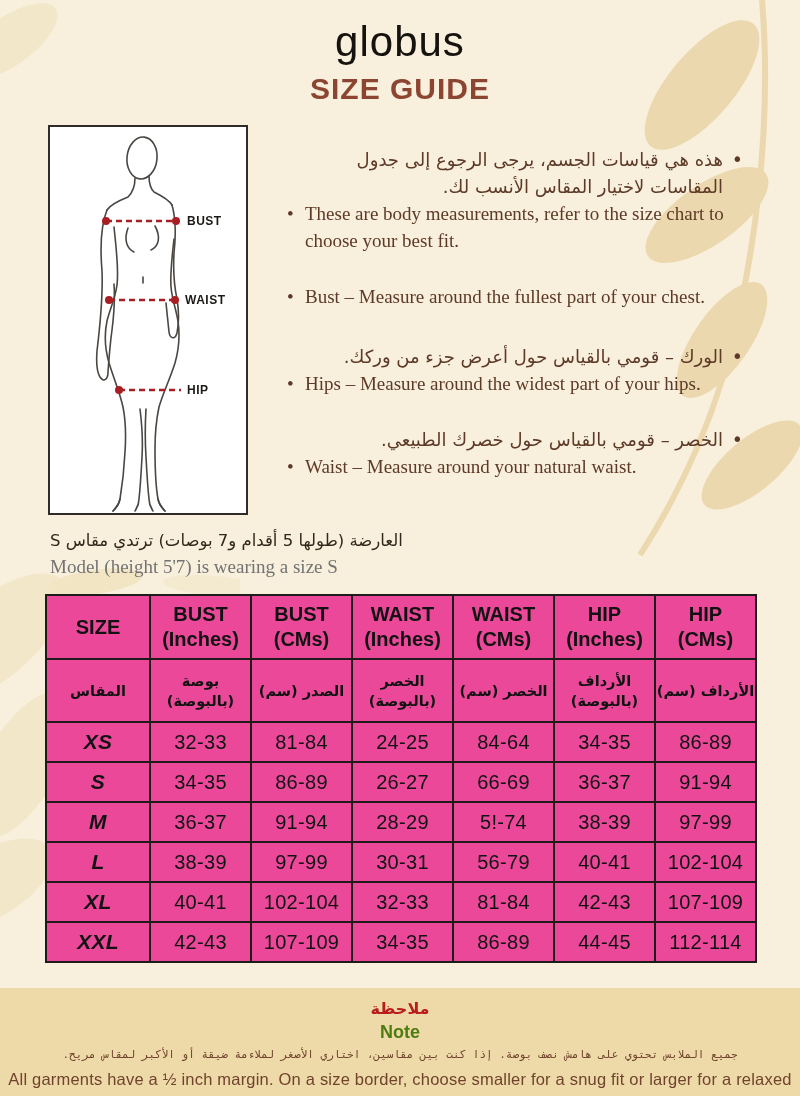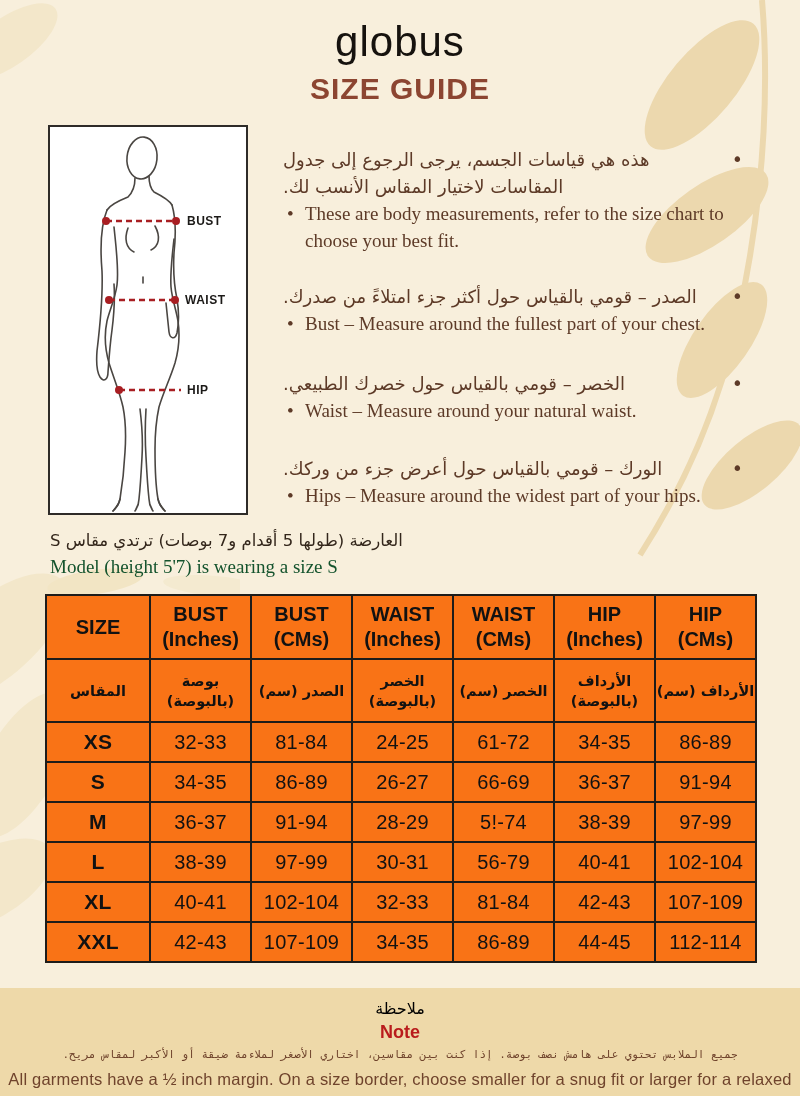--- a/index.html
+++ b/index.html
@@ -15,50 +15,50 @@
          font-size:30px;font-weight:800;letter-spacing:1px;color:#8c4531;}
 
   
   .diagram-box{position:absolute;left:48px;top:125px;width:200px;height:390px;
                background:#ffffff;border:2px solid #2e2b28;box-sizing:border-box;}
 
   
   .bullets{position:absolute;left:283px;top:146px;width:462px;color:#5d3a27;}
   .group{margin-bottom:29px;}
   .b{position:relative;font-size:19px;line-height:27px;}
-  .b-ar{direction:rtl;text-align:left;padding-right:22px;font-family:"DejaVu Sans",sans-serif;font-size:18px;}
+  .b-ar{direction:rtl;text-align:right;padding-right:22px;font-family:"DejaVu Sans",sans-serif;font-size:18px;}
   .b-ar::before{content:"\2022";position:absolute;right:2px;top:0;font-size:19px;color:#5d3a27;}
   .b-en{direction:ltr;text-align:left;padding-left:22px;font-family:"Liberation Serif",serif;}
   .b-en::before{content:"\2022";position:absolute;left:4px;top:0;font-size:19px;color:#5d3a27;}
 
   
   .model-note{position:absolute;left:50px;top:528px;color:#2b2018;}
   .model-ar{direction:rtl;text-align:right;font-family:"DejaVu Sans",sans-serif;font-size:16.5px;line-height:26px;color:#33261b;}
-  .model-en{font-family:"Liberation Serif",serif;font-size:19px;line-height:26px;color:#14532d;}
+  .model-en{font-family:"Liberation Serif",serif;font-size:19px;line-height:26px;color:#737373;}
 
   
   .size-table{position:absolute;left:45px;top:594px;width:710px;border-collapse:collapse;
-              table-layout:fixed;background:#f97316;}
+              table-layout:fixed;background:#ec4899;}
   .size-table th,.size-table td{border:2px solid #1e1c1a;text-align:center;vertical-align:middle;
               padding:0;color:#121212;overflow:hidden;}
   .hdr-en{height:64px;}
   .hdr-en th{font-size:20px;font-weight:700;line-height:25px;}
   .hdr-ar{height:63px;}
   .hdr-ar th{direction:rtl;font-family:"DejaVu Sans",sans-serif;font-size:14.5px;font-weight:700;line-height:20px;}
   .data-row{height:40px;}
   .data-row td{font-size:20px;font-weight:500;letter-spacing:0.3px;}
-  .data-row td.size-cell{font-weight:700;font-size:21px;}
+  .data-row td.size-cell{font-weight:700;font-size:21px;font-style:italic;}
   .hl2{display:block;}
 
   
   .note-band{position:absolute;left:0;top:988px;width:800px;height:108px;background:#eed9a9;
              text-align:center;}
   .note-title-ar{margin-top:9px;direction:rtl;font-family:"DejaVu Sans",sans-serif;
-                 font-size:16px;font-weight:400;color:#000000;line-height:23px;}
-  .note-title-en{font-size:18px;font-weight:700;color:#b91c1c;line-height:24px;}
+                 font-size:16px;font-weight:700;color:#b91c1c;line-height:23px;}
+  .note-title-en{font-size:18px;font-weight:700;color:#4d7c0f;line-height:24px;}
   .note-body-ar{direction:rtl;font-family:Liberation Mono, monospace;font-size:11px;
                 color:#6f432c;line-height:23px;}
   .note-body-en{font-size:16.5px;color:#6f432c;line-height:24px;letter-spacing:0.2px;}
 </style>
 </head>
 <body>
 
 <div class="page">
 
   <svg class="decor" style="right:0;top:0;" width="260" height="560" viewBox="0 0 260 560">
@@ -119,30 +119,29 @@
         </g>
       </svg>
     </div>
 
     <div class="bullets">
       <div class="group">
         <div class="b b-ar">هذه هي قياسات الجسم، يرجى الرجوع إلى جدول المقاسات لاختيار المقاس الأنسب لك.</div>
         <div class="b b-en">These are body measurements, refer to the size chart to choose your best fit.</div>
       </div>
       <div class="group" style="margin-bottom:33px;">
-        <div class="b b-ar">الصدر – قومي بالقياس حول أكثر جزء امتلاءً من صدرك.</div>
         <div class="b b-en">Bust – Measure around the fullest part of your chest.</div>
+      </div>
+      <div class="group">
+        <div class="b b-ar">الورك – قومي بالقياس حول أعرض جزء من وركك.</div>
+        <div class="b b-en">Hips – Measure around the widest part of your hips.</div>
       </div>
       <div class="group" style="margin-bottom:31px;">
         <div class="b b-ar">الخصر – قومي بالقياس حول خصرك الطبيعي.</div>
         <div class="b b-en">Waist – Measure around your natural waist.</div>
-      </div>
-      <div class="group">
-        <div class="b b-ar">الورك – قومي بالقياس حول أعرض جزء من وركك.</div>
-        <div class="b b-en">Hips – Measure around the widest part of your hips.</div>
       </div>
     </div>
 
     <div class="model-note">
       <div class="model-ar">العارضة (طولها 5 أقدام و7 بوصات) ترتدي مقاس S</div>
       <div class="model-en">Model (height 5'7) is wearing a size S</div>
     </div>
 
     <table class="size-table">
       <colgroup>
@@ -213,21 +212,21 @@
           <th>
               <span class="hl2">الأرداف (سم)</span>
               <span class="hl2"></span>
             </th>
         </tr>
         <tr class="data-row">
           <td class="size-cell">XS</td>
           <td>32-33</td>
           <td>81-84</td>
           <td>24-25</td>
-          <td>61-72</td>
+          <td>84-64</td>
           <td>34-35</td>
           <td>86-89</td>
         </tr>
         <tr class="data-row">
           <td class="size-cell">S</td>
           <td>34-35</td>
           <td>86-89</td>
           <td>26-27</td>
           <td>66-69</td>
           <td>36-37</td>

